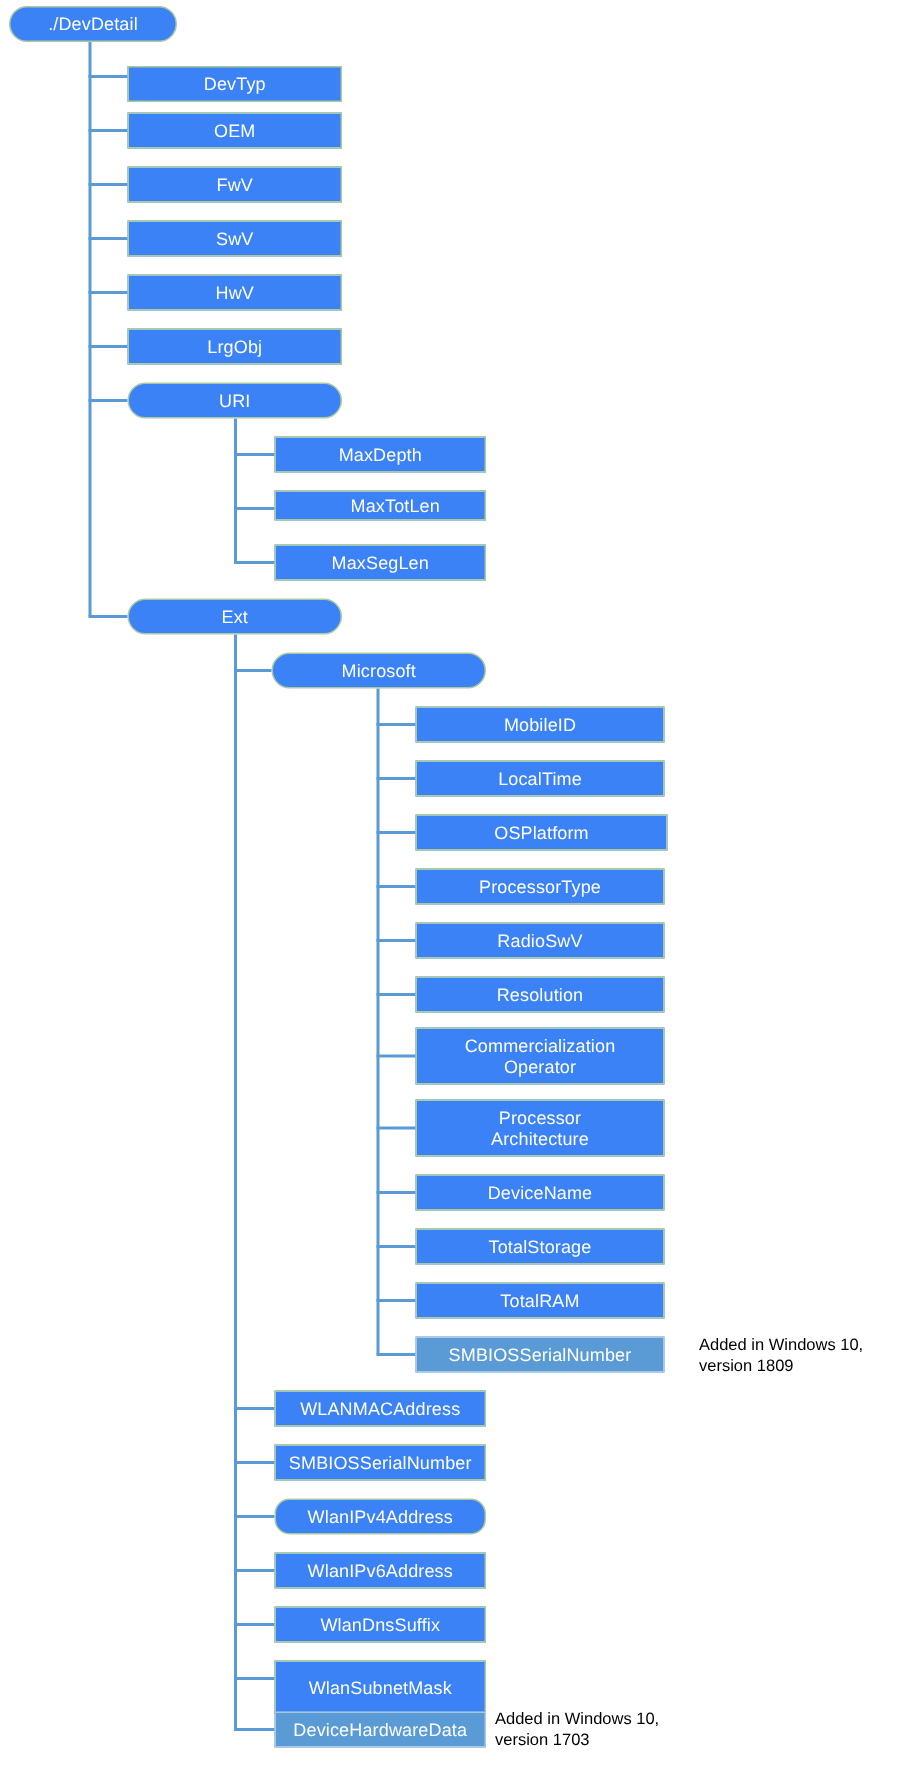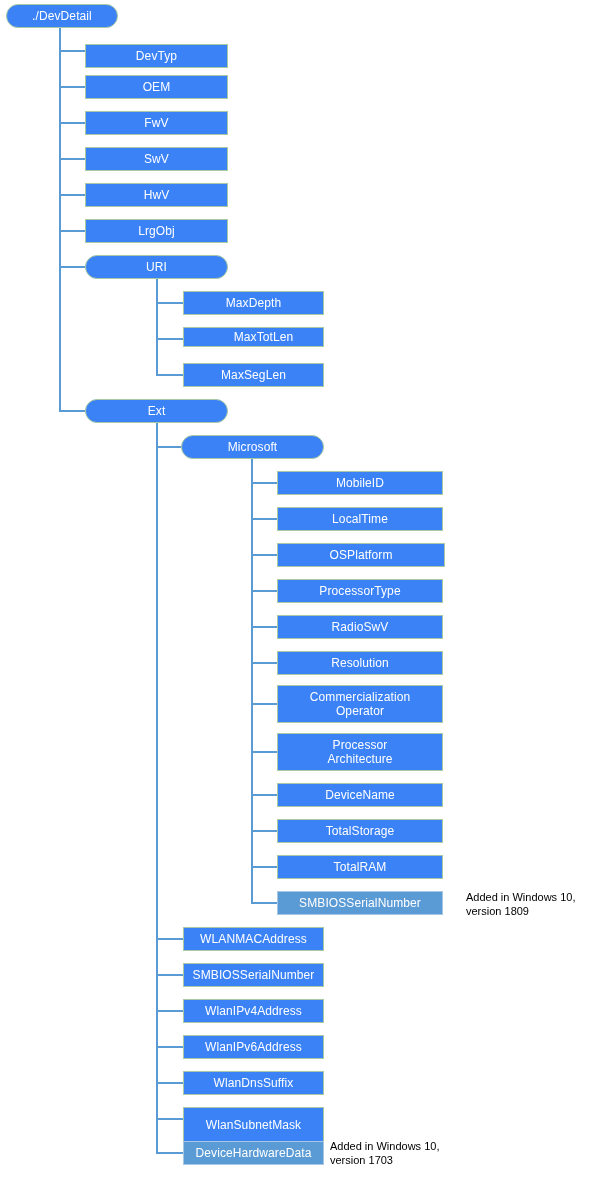--- a/index.html
+++ b/index.html
@@ -136,21 +136,21 @@
       <div class="node green rect" style="left: 277px; top: 685px; width: 166px; height: 38px;">Commercialization
 Operator</div>
       <div class="node green rect" style="left: 277px; top: 733px; width: 166px; height: 38px;">Processor
 Architecture</div>
       <div class="node green rect" style="left: 277px; top: 783px; width: 166px; height: 24px;">DeviceName</div>
       <div class="node green rect" style="left: 277px; top: 819px; width: 166px; height: 24px;">TotalStorage</div>
       <div class="node green rect" style="left: 277px; top: 855px; width: 166px; height: 24px;">TotalRAM</div>
       <div class="node blue rect" style="left: 277px; top: 891px; width: 166px; height: 24px;">SMBIOSSerialNumber</div>
       <div class="node green rect" style="left: 183px; top: 927px; width: 141px; height: 24px;">WLANMACAddress</div>
       <div class="node green rect" style="left: 183px; top: 963px; width: 141px; height: 24px;">SMBIOSSerialNumber</div>
-      <div class="node green rect" style="left: 183px; top: 999px; width: 141px; height: 24px;">WlanIPv4Address</div>
+      <div class="node green rect" style="left: 183px; top: 999px; width: 141px; height: 24px; border-radius: 10px;">WlanIPv4Address</div>
       <div class="node green rect" style="left: 183px; top: 1035px; width: 141px; height: 24px;">WlanIPv6Address</div>
       <div class="node green rect" style="left: 183px; top: 1071px; width: 141px; height: 24px;">WlanDnsSuffix</div>
       <div class="node green rect" style="left: 183px; top: 1107px; width: 141px; height: 36px;">WlanSubnetMask</div>
       <div class="node blue rect" style="left: 183px; top: 1141px; width: 141px; height: 24px;">DeviceHardwareData</div>
     </div>
   <div id="annotations-layer">
       <div class="annotation" style="left: 466px; top: 890px;">Added in Windows 10,
 version 1809</div>
       <div class="annotation" style="left: 330px; top: 1139px;">Added in Windows 10,
 version 1703</div>

